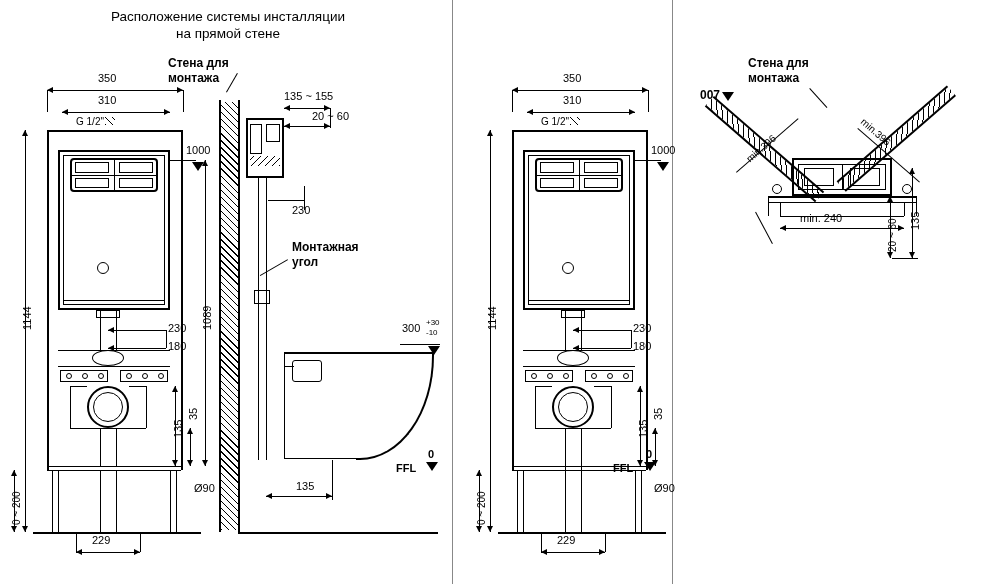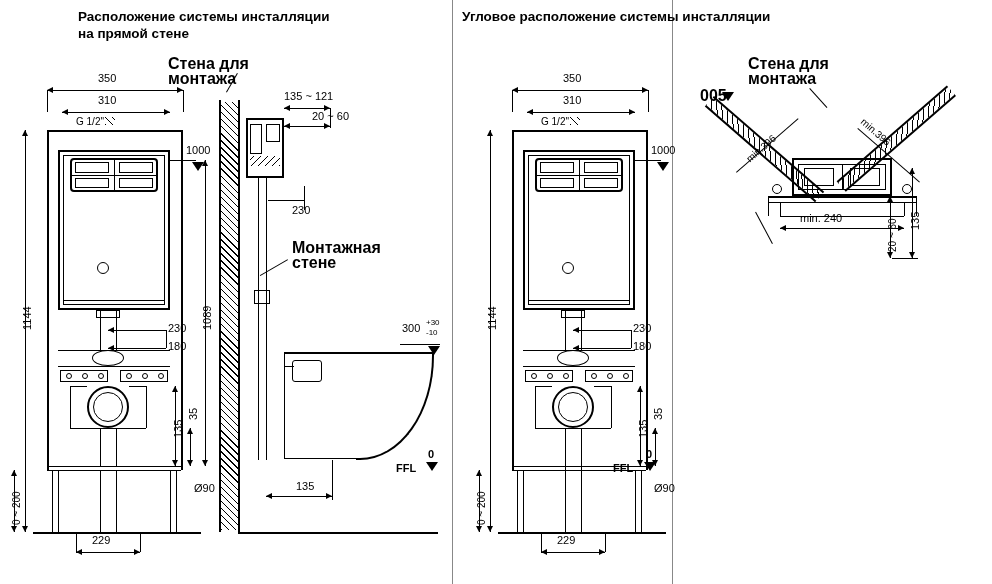--- a/index.html
+++ b/index.html
@@ -1,21 +1,21 @@
 <!DOCTYPE html>
 <html><head>
 <meta charset="utf-8">
 <style>
   html,body{margin:0;padding:0;background:#ffffff;}
   body{font-family:"Liberation Sans", sans-serif;}
   #stage{position:relative;width:992px;height:584px;background:#fff;overflow:hidden;}
 
-  .ttl{position:absolute;font-weight:bold;font-size:13.5px;color:#000;text-align:left;line-height:17px;white-space:nowrap;}
+  .ttl{position:absolute;font-weight:normal;font-size:13.5px;color:#000;text-align:center;line-height:17px;white-space:nowrap;}
   .lbl{position:absolute;font-size:11px;color:#000;white-space:nowrap;}
-  .lblb{position:absolute;font-size:16px;color:#000;font-weight:bold;white-space:nowrap;line-height:15px;}
+  .lblb{position:absolute;font-size:12px;color:#000;font-weight:bold;white-space:nowrap;line-height:15px;}
   .lblsm{position:absolute;font-size:9.5px;color:#000;white-space:nowrap;}
   .rot{transform-origin:0 0;}
 
   .ln{position:absolute;background:#000;}
   .h1{height:1px;}
   .v1{width:1px;}
   .h2{height:2px;}
   .v2{width:2px;}
 
   .box{position:absolute;border:1px solid #000;box-sizing:border-box;}
@@ -41,23 +41,20 @@
 <body>
 
 <div id="stage">
 
   <div class="divider" style="left:452px;"></div>
   <div class="divider" style="left:672px;"></div>
 
   <div class="ttl" style="left:78px;top:8px;width:300px;">
     <span style="white-space:pre-line;">Расположение  системы инсталляции
 на прямой  стене</span>
-  </div>
-  <div class="ttl" style="left:462px;top:8px;width:470px;">
-    <span>Угловое расположение системы инсталляции</span>
   </div>
 
   <div class="ln h1" style="left:47px;top:90px;width:136px;"></div>
   <div class="arrL" style="left:47px;top:87px;"></div>
   <div class="arrR" style="left:177px;top:87px;"></div>
   <div class="ln v1" style="left:47px;top:90px;height:22px;"></div>
   <div class="ln v1" style="left:183px;top:90px;height:22px;"></div>
   <div class="lbl" style="left:98px;top:72px;">350</div>
 
   <div class="ln h1" style="left:62px;top:112px;width:108px;"></div>
@@ -180,33 +177,33 @@
   <div class="box" style="left:250px;top:124px;width:12px;height:30px;"></div>
   <div class="box" style="left:266px;top:124px;width:14px;height:18px;"></div>
   <div class="hatch2" style="left:250px;top:156px;width:30px;height:10px;"></div>
   <div class="ln v1" style="left:258px;top:178px;height:282px;"></div>
   <div class="ln v1" style="left:266px;top:178px;height:282px;"></div>
   <div class="box" style="left:254px;top:290px;width:16px;height:14px;"></div>
 
   <div class="ln h1" style="left:284px;top:108px;width:46px;"></div>
   <div class="arrL" style="left:284px;top:105px;"></div>
   <div class="arrR" style="left:324px;top:105px;"></div>
-  <div class="lbl" style="left:284px;top:90px;">135 ~ 121</div>
+  <div class="lbl" style="left:284px;top:90px;">135 ~ 155</div>
   <div class="ln h1" style="left:284px;top:126px;width:46px;"></div>
   <div class="arrL" style="left:284px;top:123px;"></div>
   <div class="arrR" style="left:324px;top:123px;"></div>
   <div class="lbl" style="left:312px;top:110px;">20 ~ 60</div>
   <div class="ln v1" style="left:330px;top:108px;height:20px;"></div>
 
   <div class="ln h1" style="left:268px;top:200px;width:36px;"></div>
   <div class="ln v1" style="left:304px;top:186px;height:24px;"></div>
   <div class="lbl" style="left:292px;top:204px;">230</div>
 
   <div class="lblb" style="left:292px;top:240px;white-space:pre-line;">Монтажная
-стене</div>
+угол</div>
   <div class="ptr" style="left:288px;top:260px;width:32px;transform:rotate(150deg);"></div>
 
   <div class="ln h2" style="left:284px;top:352px;width:148px;"></div>
   <div class="ln v1" style="left:284px;top:352px;height:106px;"></div>
   <div class="ln h1" style="left:284px;top:458px;width:76px;"></div>
   <div style="position:absolute;left:356px;top:352px;width:78px;height:108px;border-right:2px solid #000;border-bottom:2px solid #000;border-bottom-right-radius:74px 104px;box-sizing:border-box;"></div>
   <div class="box" style="left:292px;top:360px;width:30px;height:22px;border-radius:3px;"></div>
   <div class="ln h1" style="left:284px;top:366px;width:10px;"></div>
 
   <div class="lbl" style="left:402px;top:322px;">300</div>
@@ -330,21 +327,21 @@
   <div class="lbl" style="left:651px;top:144px;">1000</div>
   <div class="tri" style="left:657px;top:162px;"></div>
 
   <div class="lbl" style="left:613px;top:462px;font-weight:bold;">FFL</div>
   <div class="lbl" style="left:646px;top:448px;font-weight:bold;">0</div>
   <div class="tri" style="left:644px;top:462px;"></div>
 
   <div style="position:absolute;left:714px;top:96px;width:146px;height:14px;background:repeating-linear-gradient(45deg,#000 0px,#000 1px,#fff 1px,#fff 5px);border-top:2px solid #000;border-bottom:2px solid #000;transform:rotate(41deg);transform-origin:0 0;box-sizing:border-box;"></div>
   <div style="position:absolute;left:956px;top:96px;width:146px;height:14px;background:repeating-linear-gradient(-45deg,#000 0px,#000 1px,#fff 1px,#fff 5px);border-top:2px solid #000;border-bottom:2px solid #000;transform:rotate(139deg);transform-origin:0 0;box-sizing:border-box;"></div>
 
-  <div class="lblb" style="left:700px;top:88px;">005</div>
+  <div class="lblb" style="left:700px;top:88px;">007</div>
   <div class="tri" style="left:722px;top:92px;"></div>
 
   <div class="lbl rot" style="left:744px;top:156px;transform:rotate(-41deg);font-size:10px;">min.396</div>
   <div class="lbl rot" style="left:866px;top:116px;transform:rotate(41deg);font-size:10px;">min.396</div>
 
   <div style="position:absolute;left:736px;top:172px;width:82px;height:1px;background:#000;transform:rotate(-41deg);transform-origin:0 0;"></div>
   <div style="position:absolute;left:858px;top:128px;width:82px;height:1px;background:#000;transform:rotate(41deg);transform-origin:0 0;"></div>
 
   <div class="box2" style="left:792px;top:158px;width:100px;height:38px;"></div>
   <div class="box" style="left:798px;top:164px;width:88px;height:26px;"></div>

